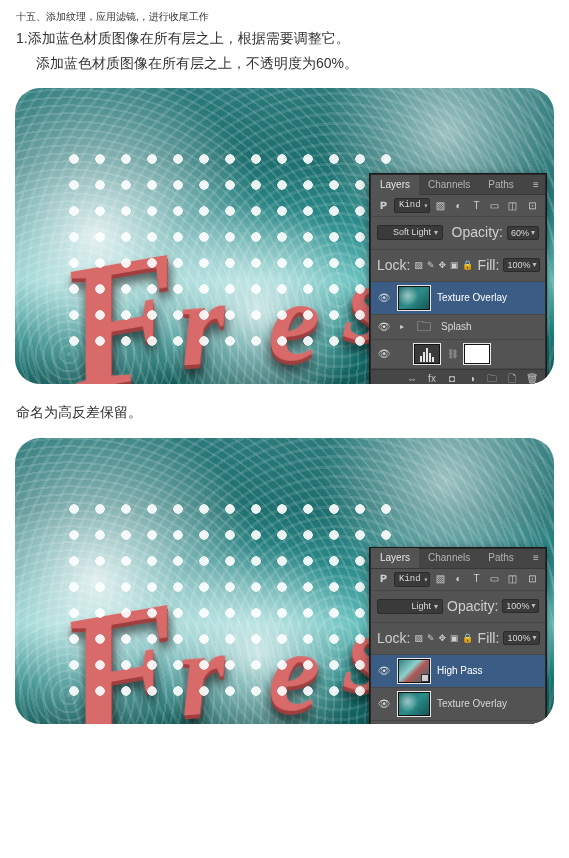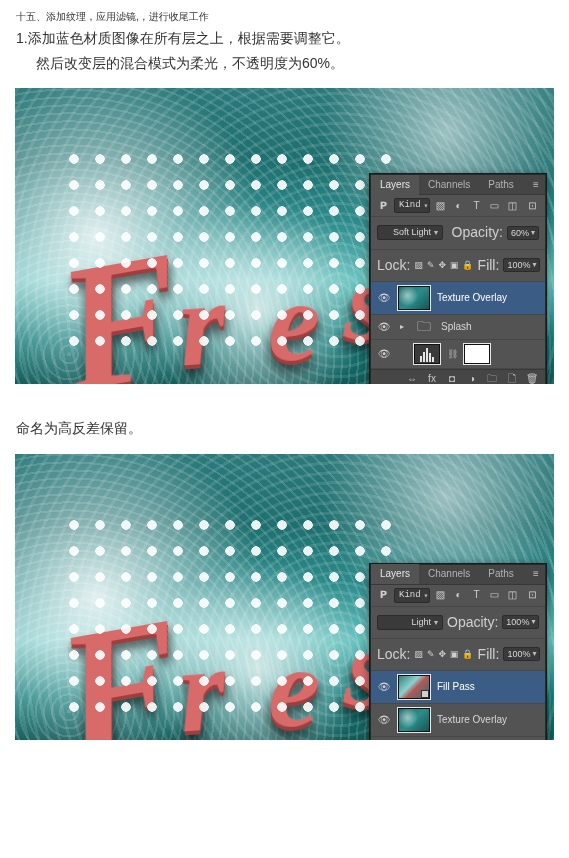--- a/index.html
+++ b/index.html
@@ -13,22 +13,23 @@
   }
   .content { padding: 8px 16px 0 16px; }
   .heading { font-size: 10px; }
   .step { margin-bottom: 4px; }
   .step .line { display: block; }
   .indent { padding-left: 20px; }
 
   .figure {
     position: relative;
     width: 539px;
-    margin: 12px auto 24px auto;
+    margin: 12px auto 8px auto;
     overflow: hidden;
+    border-radius: 25px;
   }
   .fig1 { height: 296px; }
   .fig2 { height: 286px; }
 
   
   .ocean {
     position: absolute; inset: 0;
     background:
       radial-gradient(circle at 15% 50%, rgba(255,255,255,0.85), rgba(255,255,255,0) 35%),
       radial-gradient(circle at 45% 75%, rgba(255,255,255,0.75), rgba(255,255,255,0) 30%),
@@ -207,21 +208,21 @@
 
 </style>
 </head>
 <body>
 
 <div class="content">
   <p class="heading">十五、添加纹理，应用滤镜,，进行收尾工作</p>
 
   <div class="step">
     <span class="line">1.添加蓝色材质图像在所有层之上，根据需要调整它。</span>
-    <span class="line indent">然后改变层的混合模式为柔光，不透明度为60%。</span>
+    <span class="line indent">添加蓝色材质图像在所有层之上，不透明度为60%。</span>
   </div>
 </div>
 
 <div class="figure fig1">
   <div class="ocean"></div>
   <div class="foam"></div>
 
   <div class="letters">
     <span class="letter lF">F</span>
     <span class="letter lR">r</span>
@@ -386,21 +387,21 @@
           <span class="chev">▾</span>
         </span>
     </div>
 
     <div class="ps-layers">
       <div class="ps-layer selected">
         <span class="eye">👁</span>
         <span class="thumb highpass">
           <span class="so-badge"></span>
         </span>
-        <span class="layer-name">Fill Pass</span>
+        <span class="layer-name">High Pass</span>
       </div>
       <div class="ps-layer">
         <span class="eye">👁</span>
         <span class="thumb texture small" style="width:34px;height:26px"></span>
         <span class="layer-name">Texture Overlay</span>
       </div>
       <div class="ps-layer">
         <span class="eye">👁</span>
         <span class="caret">▸</span>
         <span class="thumb folder">🗀</span>

